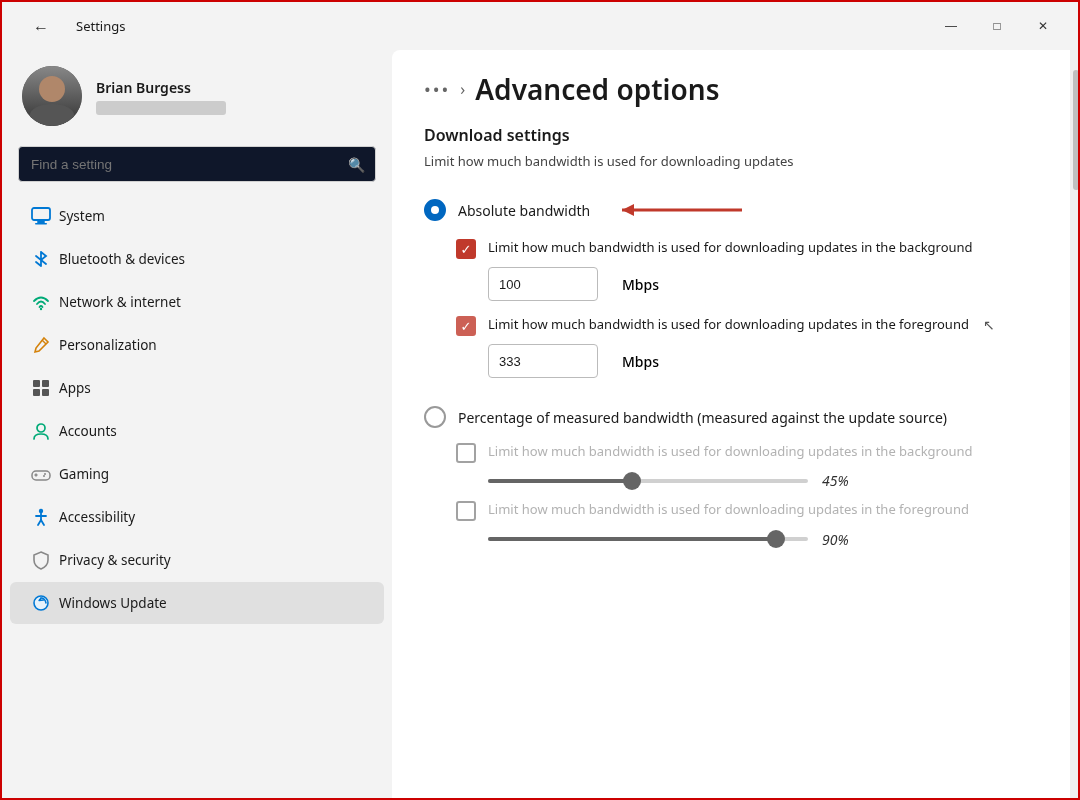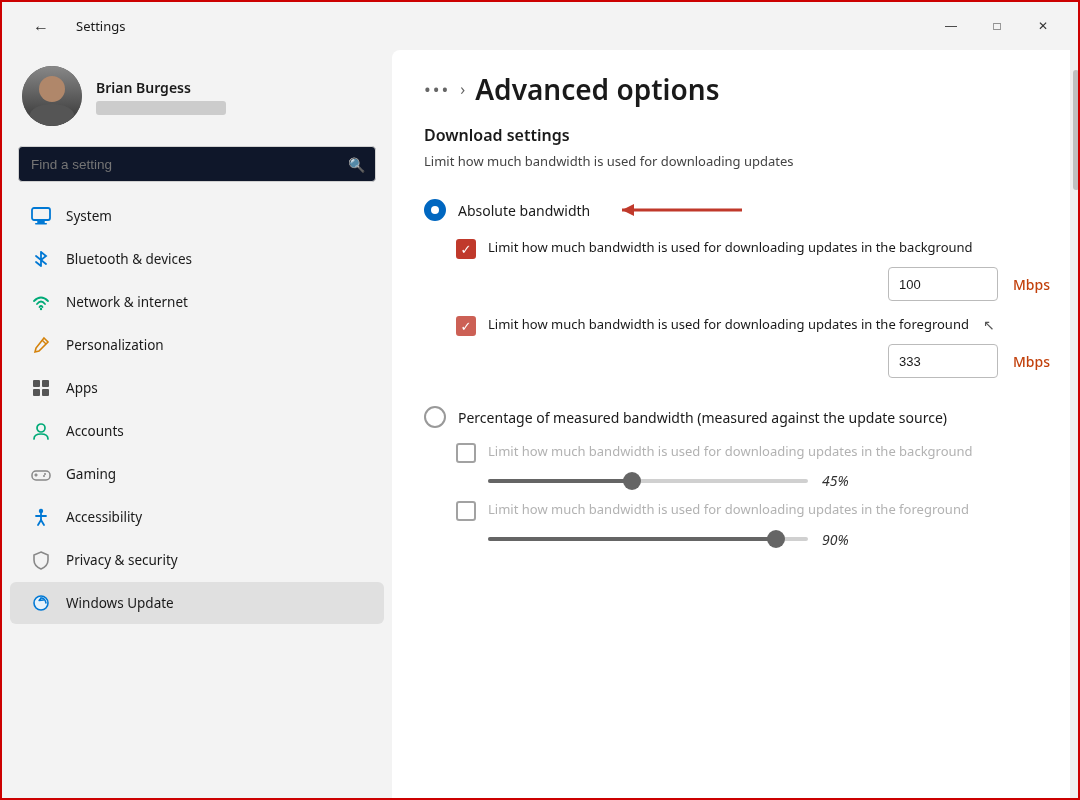--- a/index.html
+++ b/index.html
@@ -147,21 +147,21 @@
       position: absolute;
       right: 10px;
       top: 50%;
       transform: translateY(-50%);
       color: #666;
       font-size: 14px;
     }
     .nav-item {
       display: flex;
       align-items: center;
-      gap: 14px;
+      gap: 7px;
       padding: 10px 20px;
       cursor: pointer;
       border-radius: 6px;
       margin: 1px 8px;
       font-size: 13.5px;
       color: #1a1a1a;
       transition: background 0.1s;
     }
     .nav-item.active {
       background: #e0e0e0;
@@ -303,38 +303,37 @@
       font-size: 13px;
       color: #1a1a1a;
       line-height: 1.4;
     }
     .checkbox-label.disabled {
       color: #aaa;
     }
     .input-row {
       display: flex;
       align-items: center;
-      gap: 15px;
+      gap: 24px;
       margin: 6px 0 14px 32px;
-      justify-content: flex-end;
     }
     .value-input {
       width: 110px;
       height: 34px;
       border: 1px solid #bbb;
       border-radius: 4px;
       padding: 0 10px;
       font-size: 13px;
       color: #1a1a1a;
       background: #fff;
       outline: none;
     }
     .unit-label {
       font-size: 14px;
-      color: #c2410c;
+      color: #000000;
       font-weight: 500;
     }
     
     .slider-container {
       margin: 6px 0 10px 32px;
       display: flex;
       align-items: center;
       gap: 14px;
     }
     .slider-track {

